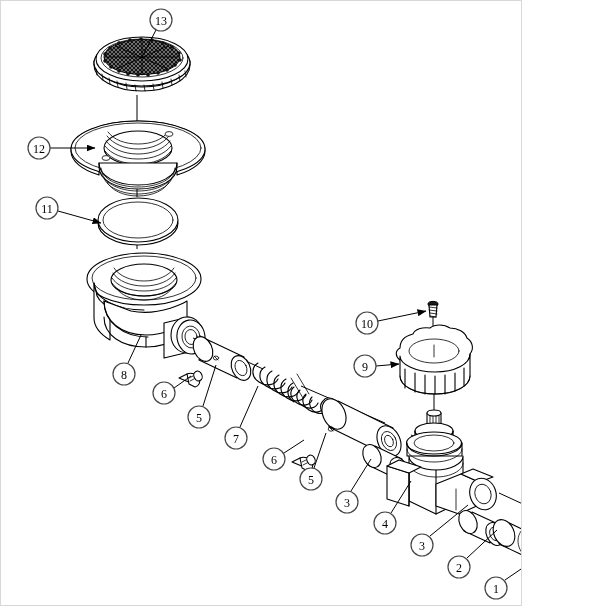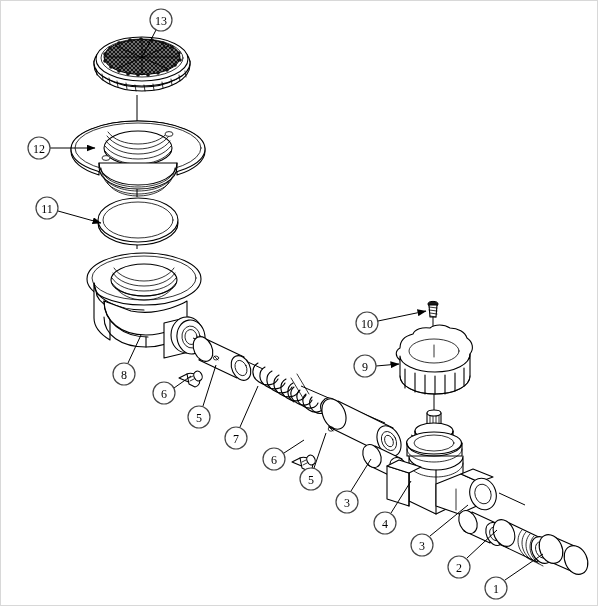--- a/index.html
+++ b/index.html
@@ -5,21 +5,21 @@
   html, body {
     margin: 0;
     padding: 0;
     background: #ffffff;
   }
   body {
     font-family: "Liberation Serif", serif;
   }
   #diagram-frame {
     position: relative;
-    width: 598px;
+    width: 522px;
     height: 606px;
     background: #ffffff;
     border: 1px solid #d8d8d8;
     box-sizing: border-box;
     overflow: hidden;
   }
   svg#exploded-view {
     display: block;
     width: 610px;
     height: 606px;

